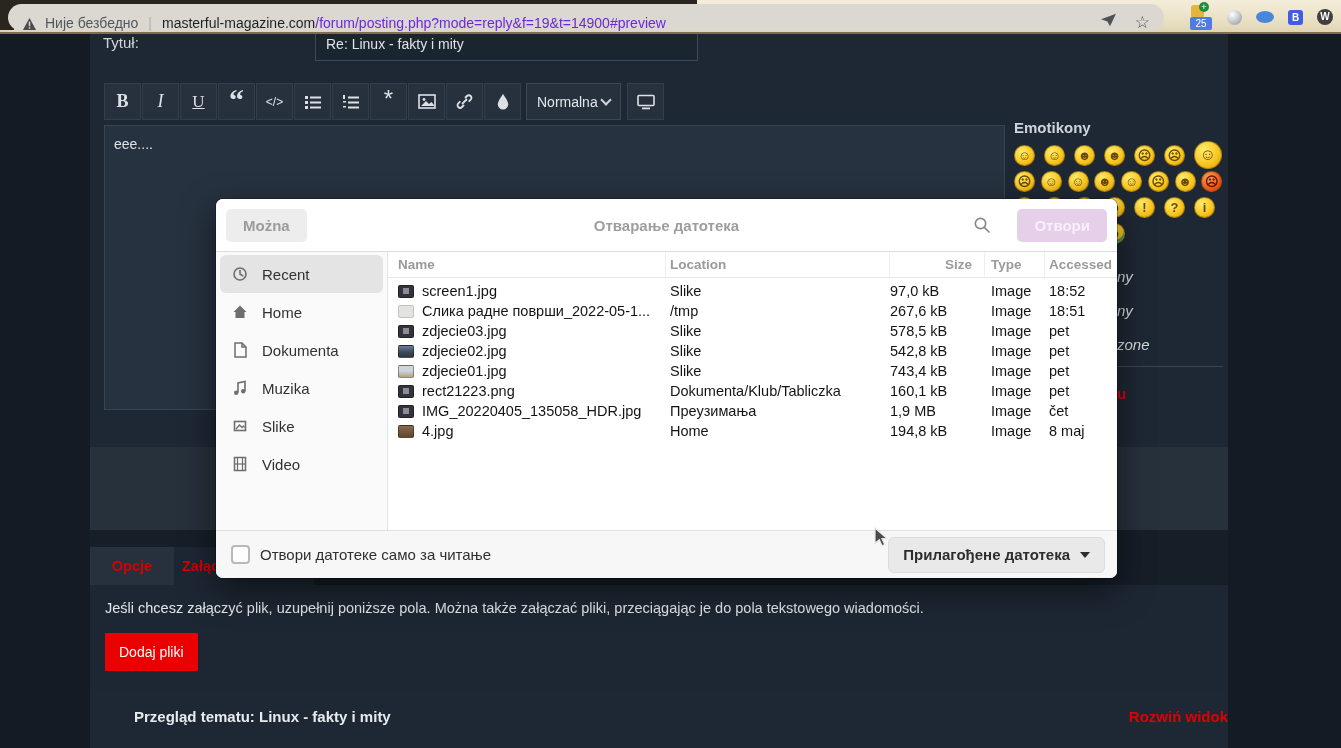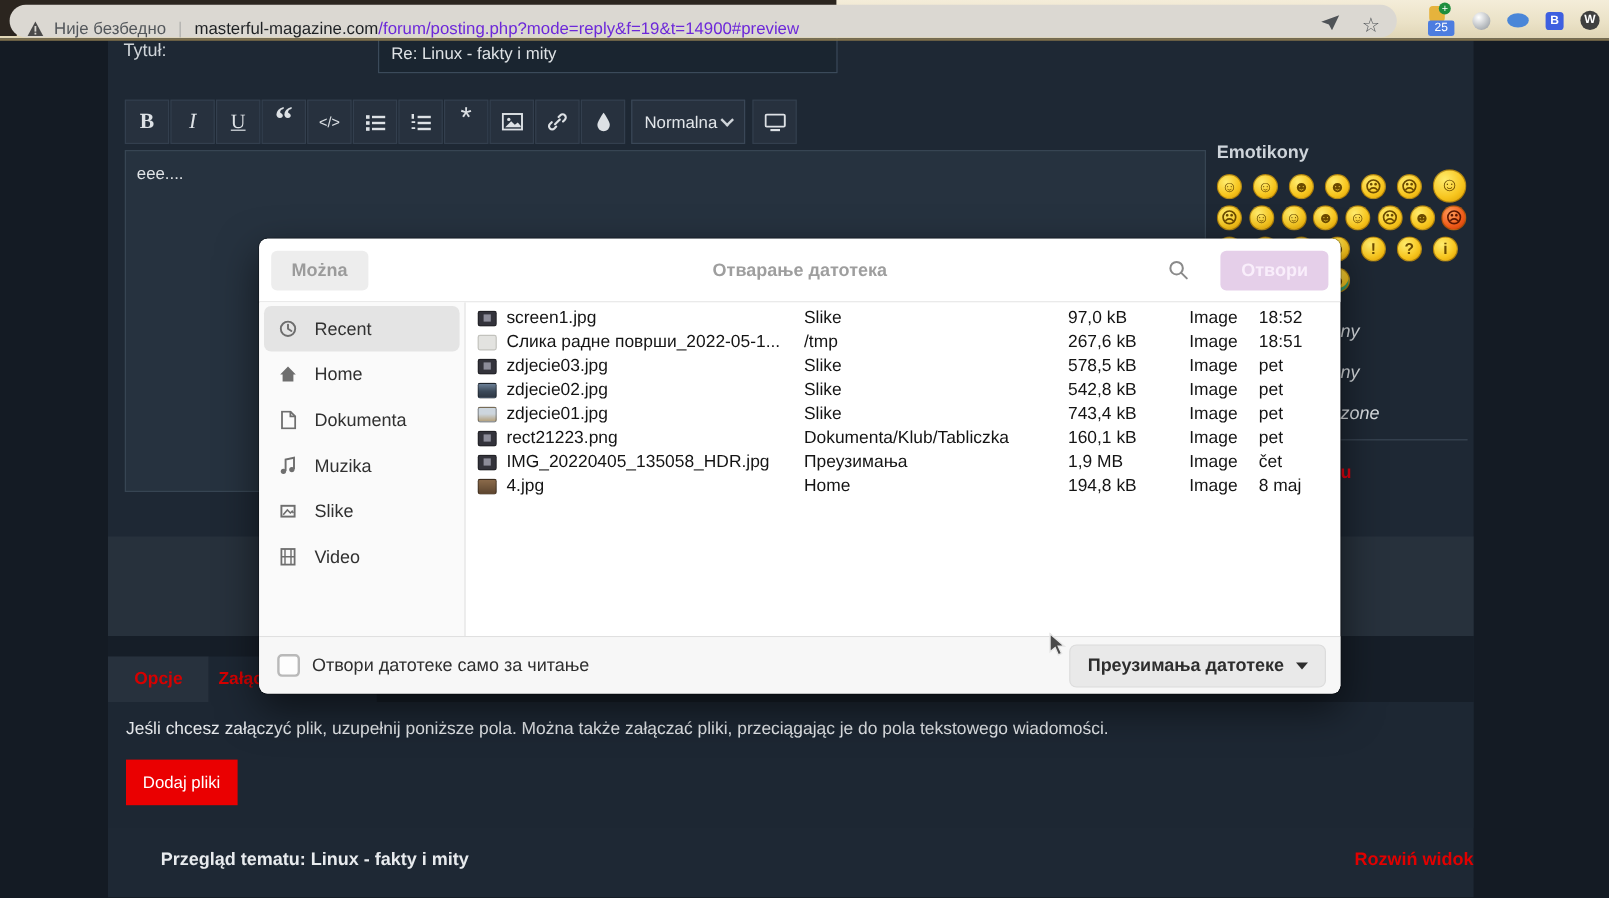--- a/index.html
+++ b/index.html
@@ -493,20 +493,27 @@
                 <rect x="1.5" y="1.5" width="11" height="13" fill="none" stroke="#6e6e6e" stroke-width="1.5"></rect>
                 <line x1="4.5" y1="1.5" x2="4.5" y2="14.5" stroke="#6e6e6e" stroke-width="1.2"></line>
                 <line x1="9.5" y1="1.5" x2="9.5" y2="14.5" stroke="#6e6e6e" stroke-width="1.2"></line>
                 <line x1="1.5" y1="8" x2="12.5" y2="8" stroke="#6e6e6e" stroke-width="1.2"></line>
               </svg>
             </span>
             <span>Video</span>
           </div>
         </div>
       <div id="dlg-list">
+        <div class="lh">
+          <span class="c cn">Name</span>
+          <span class="c cl">Location</span>
+          <span class="c cs">Size</span>
+          <span class="c ct">Type</span>
+          <span class="c ca">Accessed</span>
+        </div>
         <div id="rows">
             <div class="fr">
               <span class="c cn fname">
                 <i class="thumb t-generic"></i>
                 <span>screen1.jpg</span>
               </span>
               <span class="c cl">Slike</span>
               <span class="c cs">97,0 kB</span>
               <span class="c ct">Image</span>
               <span class="c ca">18:52</span>
@@ -582,21 +589,21 @@
               <span class="c ca">8 maj</span>
             </div>
           </div>
       </div>
     </div>
 
     <div id="dlg-bottom">
       <span class="cbx"></span>
       <span class="cbx-label">Отвори датотеке само за читање</span>
       <div class="filter-btn">
-        <span>Преузимања датотеке</span>
+        <span>Прилагођене датотека</span>
         <span class="tri-down"></span>
       </div>
     </div>
   </div>
 
   <div class="abs" id="cursor">
     <svg width="16" height="22" viewBox="0 0 16 22">
         <polygon points="1,1 1,16.2 5.3,12.8 8,18.8 10.7,17.5 7.9,11.6 13,11.6" fill="#4a4a4a" stroke="#e8e8e8" stroke-width="1.2"></polygon>
       </svg>
   </div>

